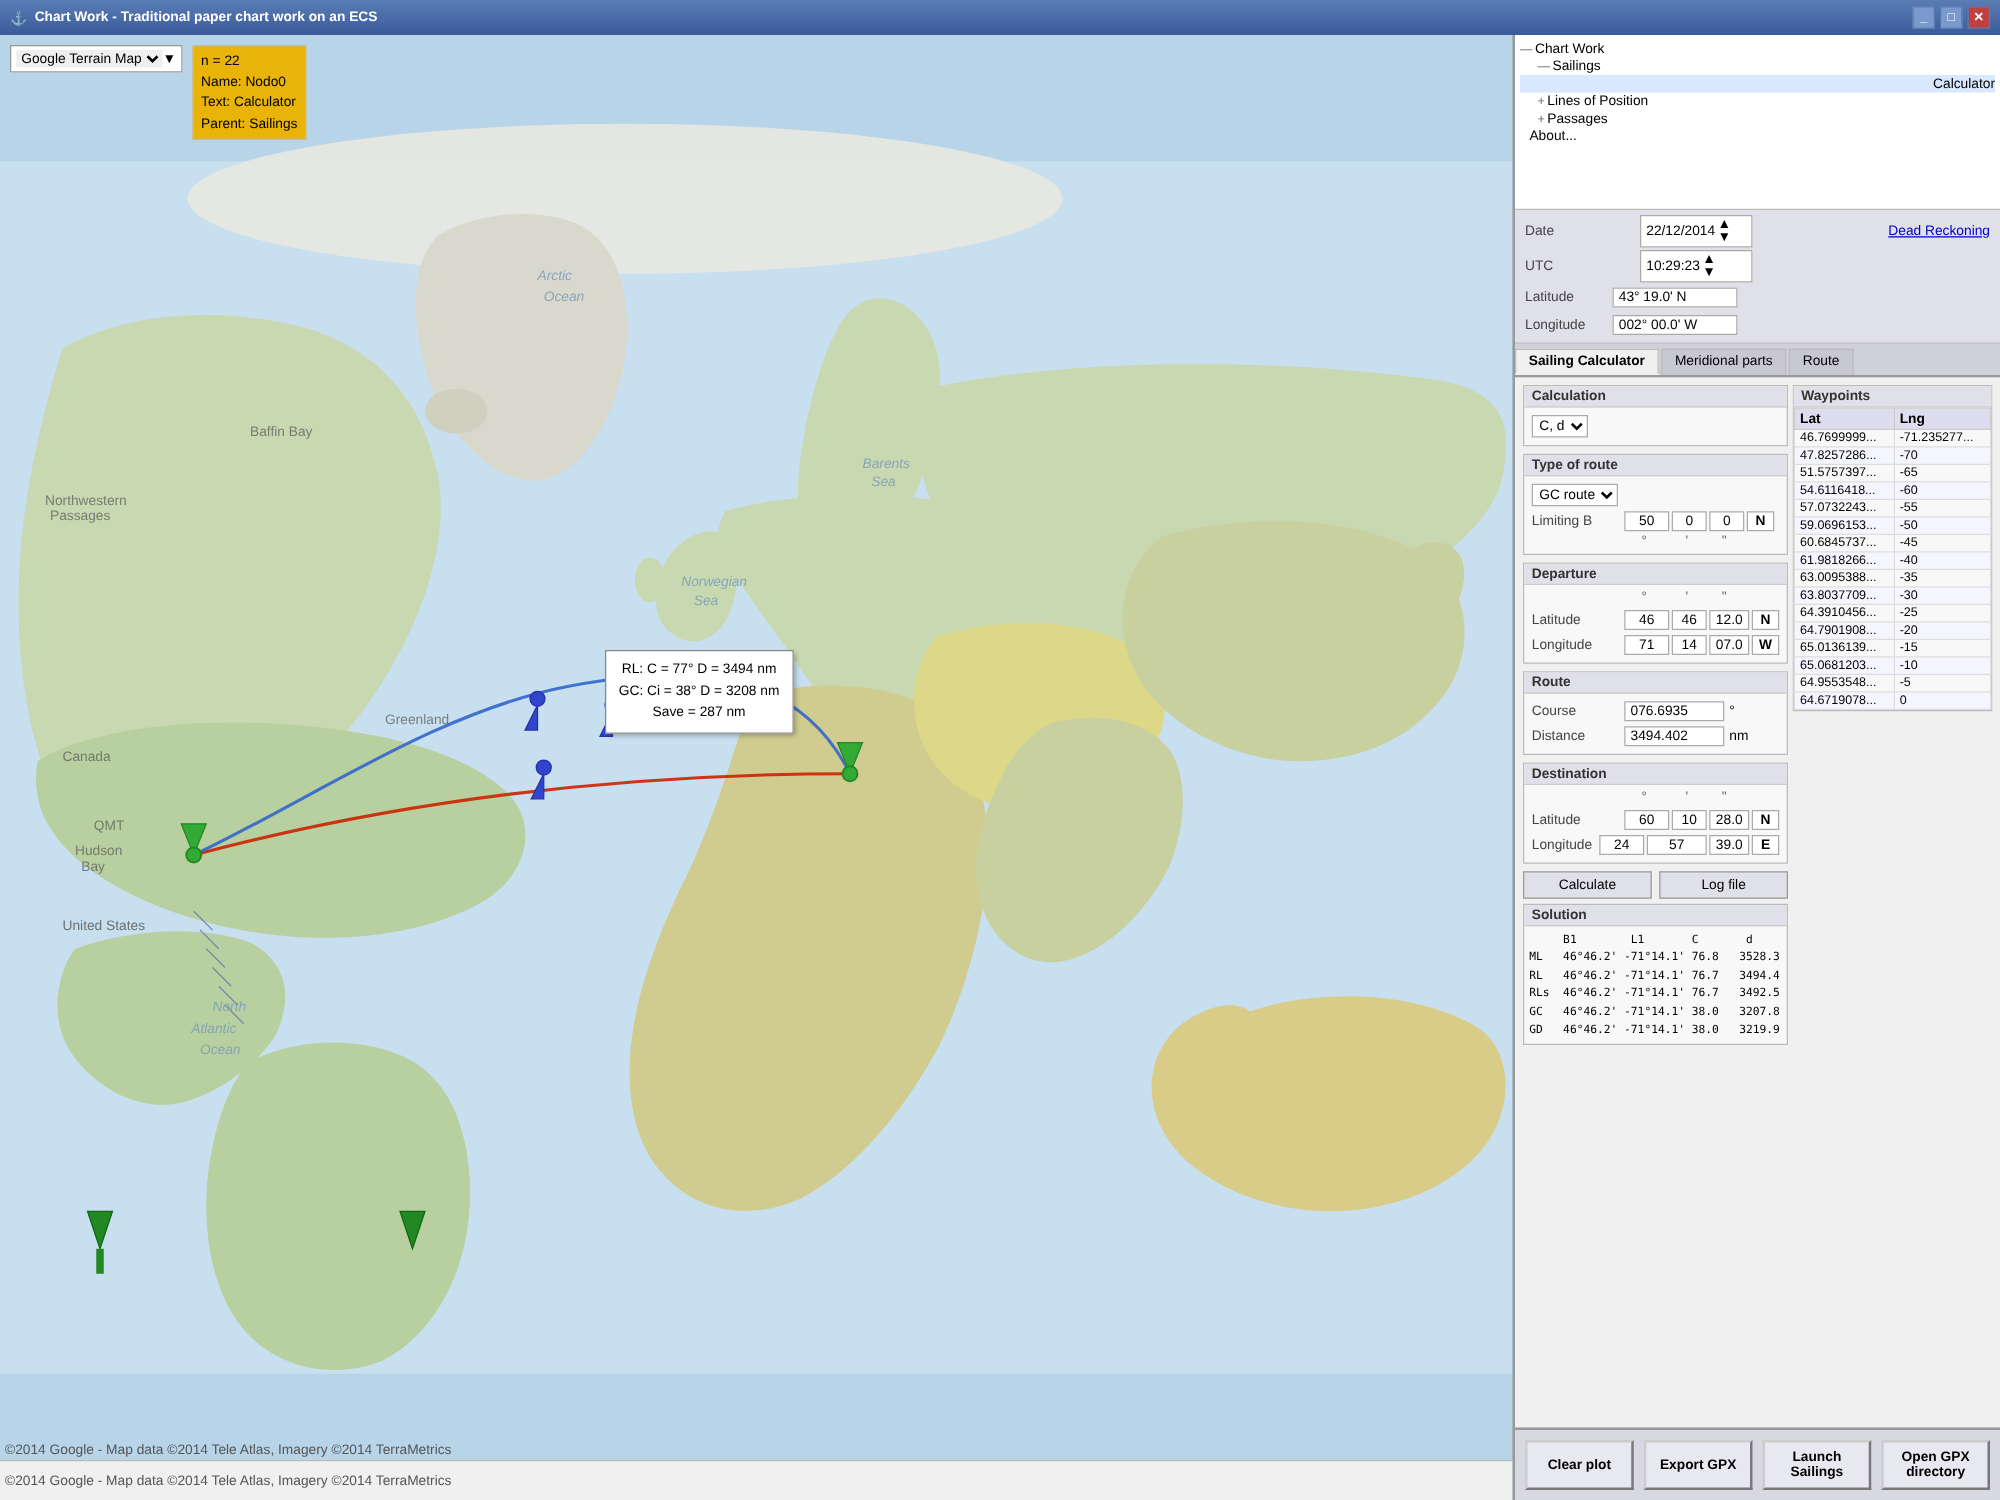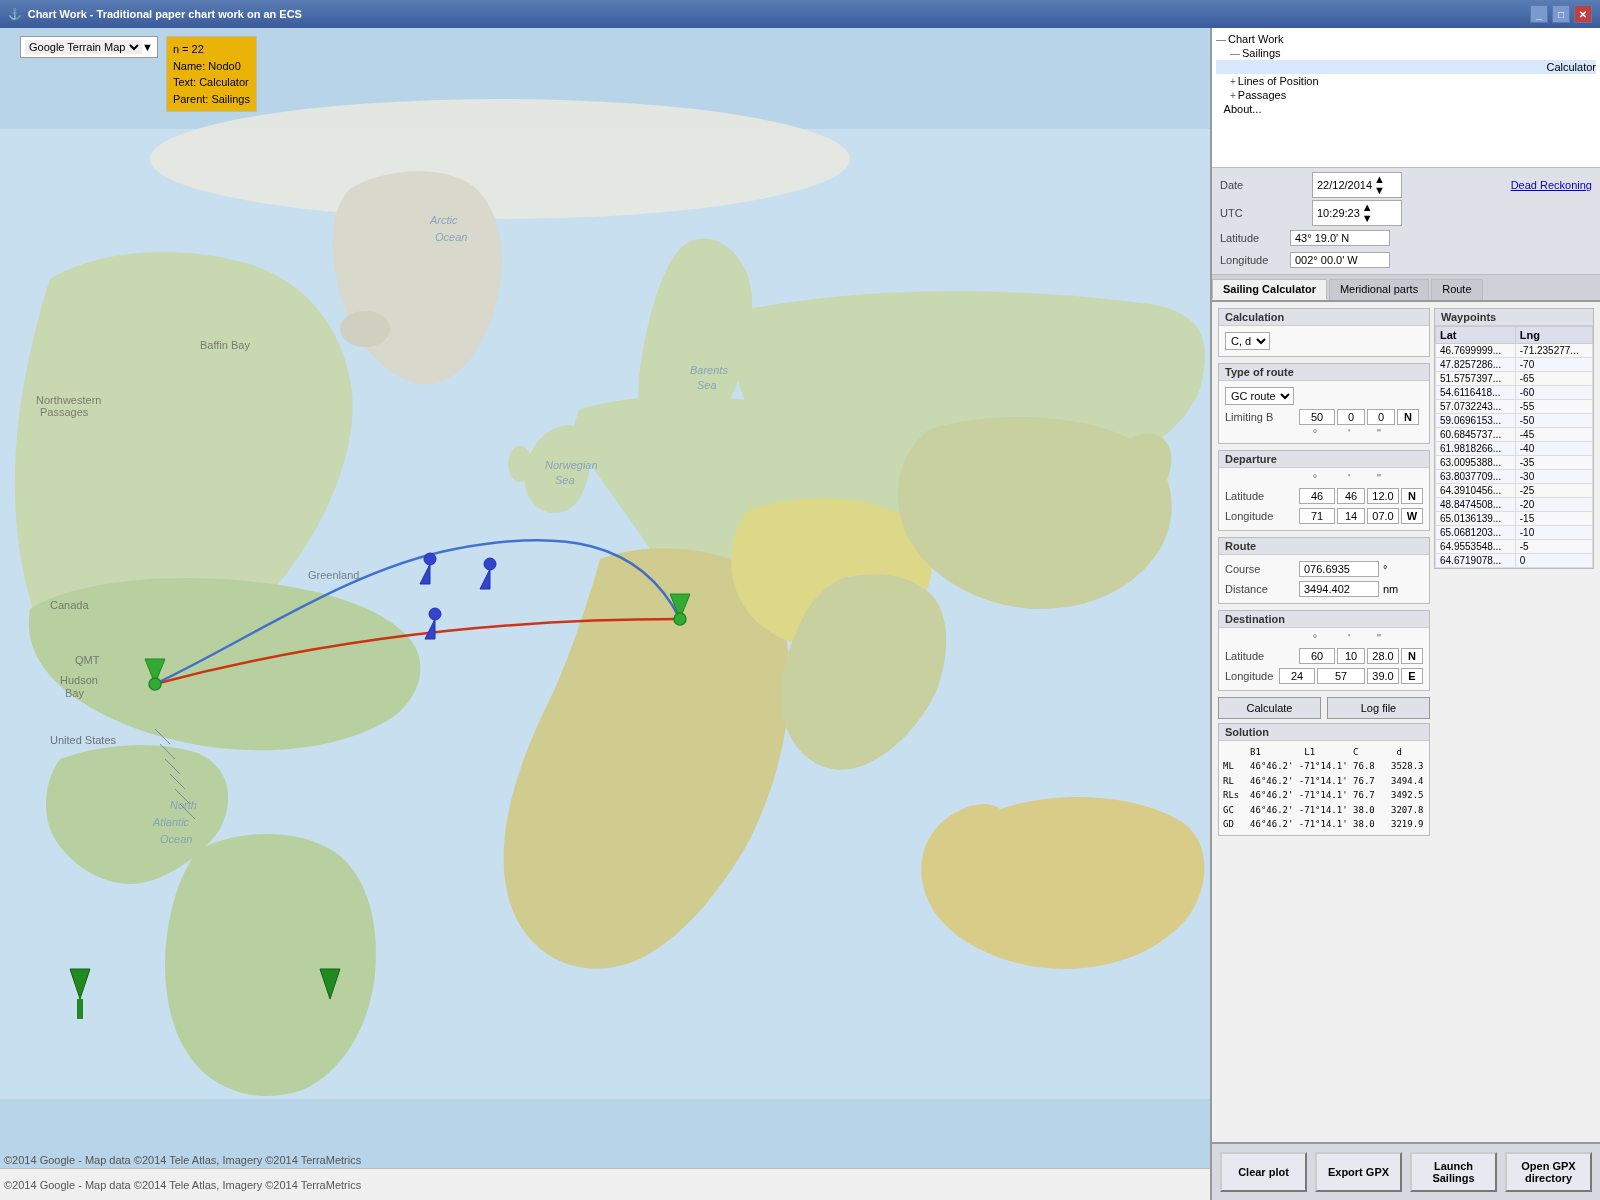--- a/index.html
+++ b/index.html
@@ -31,21 +31,21 @@
       flex: 1;
       position: relative;
       overflow: hidden;
       background: #b8d4e8;
     }
 
     
     #map-toolbar {
       position: absolute;
       top: 8px;
-      left: 20px;
+      left: 8px;
       z-index: 10;
       display: flex;
       align-items: flex-start;
       gap: 8px;
     }
 
     #map-dropdown {
       display: flex;
       align-items: center;
       background: white;
@@ -418,20 +418,25 @@
       <text x="36" y="275" font-size="9" fill="#555" opacity="0.7">Northwestern</text>
       <text x="40" y="287" font-size="9" fill="#555" opacity="0.7">Passages</text>
       <text x="308" y="450" font-size="11" fill="#555" opacity="0.7">Greenland</text>
       <text x="50" y="480" font-size="12" fill="#555" opacity="0.7">Canada</text>
       <text x="60" y="555" font-size="11" fill="#555" opacity="0.7">Hudson</text>
       <text x="65" y="568" font-size="11" fill="#555" opacity="0.7">Bay</text>
       <text x="75" y="535" font-size="9" fill="#555" opacity="0.7">QMT</text>
       <text x="50" y="615" font-size="13" fill="#555" opacity="0.8">United States</text>
     </svg>
 
+    <div id="route-tooltip">
+      <div>RL: C = 77°  D = 3494 nm</div>
+      <div>GC: Ci = 38°  D = 3208 nm</div>
+      <div>Save = 287 nm</div>
+    </div>
 
     <div id="map-watermark">
       <span>©2014 Google - Map data ©2014 Tele Atlas, Imagery ©2014 TerraMetrics</span>
     </div>
 
     <div id="map-bottom-bar">
       <span>©2014 Google - Map data ©2014 Tele Atlas, Imagery ©2014 TerraMetrics</span>
     </div>
 
   </div>
@@ -697,21 +702,21 @@
                     </tr>
                     <tr>
                       <td>63.8037709...</td>
                       <td>-30</td>
                     </tr>
                     <tr>
                       <td>64.3910456...</td>
                       <td>-25</td>
                     </tr>
                     <tr>
-                      <td>48.8474508...</td>
+                      <td>64.7901908...</td>
                       <td>-20</td>
                     </tr>
                     <tr>
                       <td>65.0136139...</td>
                       <td>-15</td>
                     </tr>
                     <tr>
                       <td>65.0681203...</td>
                       <td>-10</td>
                     </tr>

